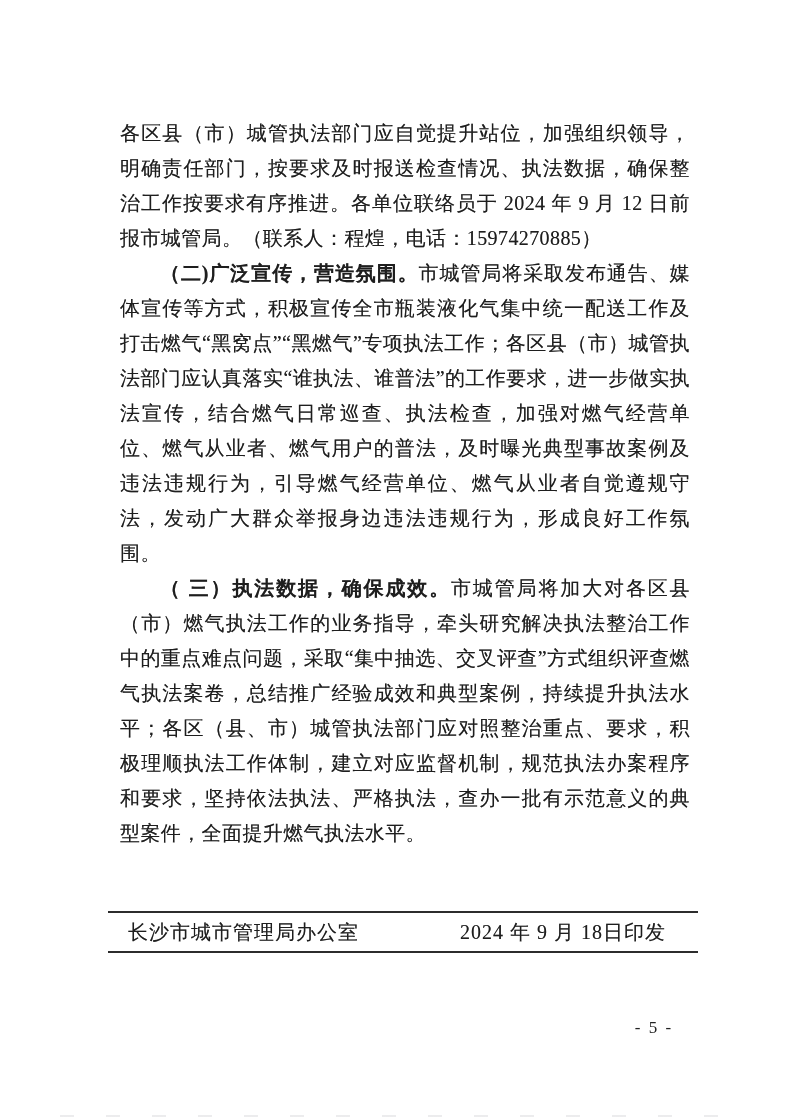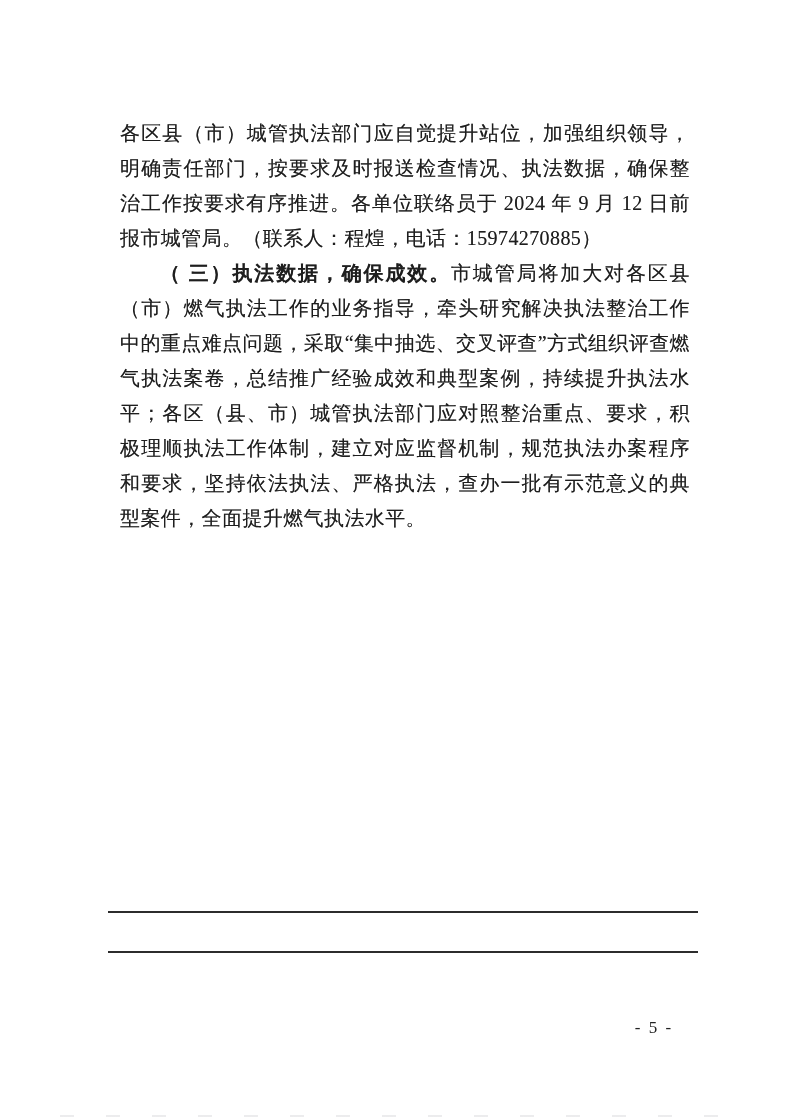--- a/index.html
+++ b/index.html
@@ -101,27 +101,32 @@
 </style>
 </head>
 <body>
 
 <div class="page">
 
   <div class="body-text">
 
     <p><span>各区县（市）城管执法部门应自觉提升站位，加强组织领导，明确责任部门，按要求及时报送检查情况、执法数据，确保整治工作按要求有序推进。各单位联络员于 2024 年 9 月 12 日前报市城管局。（联系人：程煌，电话：15974270885）</span></p>
 
+    <p class="para-indent"><span class="section-lead">（二)广泛宣传，营造氛围。</span><span>市城管局将采取发布通告、媒体宣传等方式，积极宣传全市瓶装液化气集中统一配送工作及打击燃气“黑窝点”“黑燃气”专项执法工作；各区县（市）城管执法部门应认真落实“谁执法、谁普法”的工作要求，进一步做实执法宣传，结合燃气日常巡查、执法检查，加强对燃气经营单位、燃气从业者、燃气用户的普法，及时曝光典型事故案例及违法违规行为，引导燃气经营单位、燃气从业者自觉遵规守法，发动广大群众举报身边违法违规行为，形成良好工作氛围。</span></p>
 
     <p class="para-indent"><span class="section-lead">（ 三）执法数据，确保成效。</span><span>市城管局将加大对各区县（市）燃气执法工作的业务指导，牵头研究解决执法整治工作中的重点难点问题，采取“集中抽选、交叉评查”方式组织评查燃气执法案卷，总结推广经验成效和典型案例，持续提升执法水平；各区（县、市）城管执法部门应对照整治重点、要求，积极理顺执法工作体制，建立对应监督机制，规范执法办案程序和要求，坚持依法执法、严格执法，查办一批有示范意义的典型案件，全面提升燃气执法水平。</span></p>
 
   </div>
 
   <div class="colophon-rule rule-top"></div>
 
+  <div class="colophon-row">
+    <span>长沙市城市管理局办公室</span>
+    <span>2024 年 9 月 18日印发</span>
+  </div>
 
   <div class="colophon-rule rule-bottom"></div>
 
   <div class="page-number">- 5 -</div>
 
   <div class="scan-edge-line"></div>
   <div class="scan-bottom-noise"></div>
 
 </div>
 

